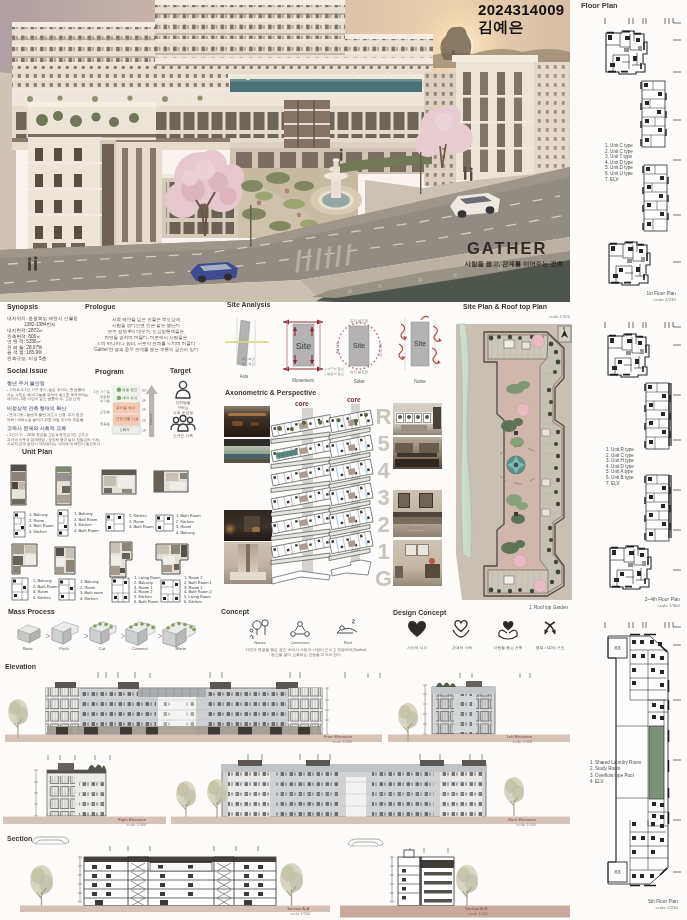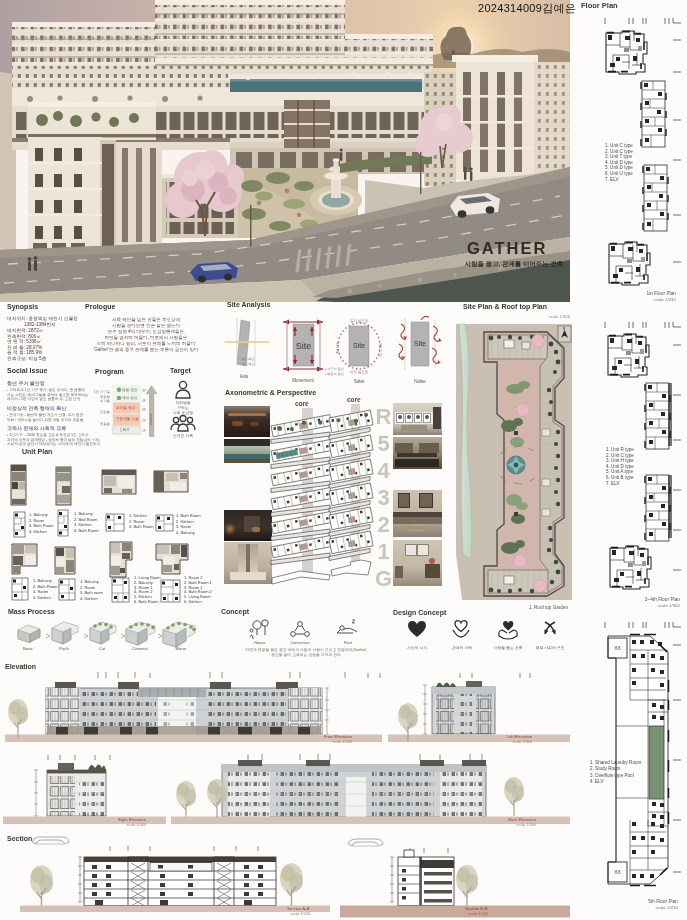--- a/index.html
+++ b/index.html
@@ -363,21 +363,21 @@
 <rect x="250" y="205" width="1.5" height="42" fill="#57514a"></rect>
 <rect x="420" y="152" width="1.4" height="42" fill="#57514a"></rect>
 
 <rect x="0" y="0" width="570" height="302" fill="#dfba9e" opacity="0.11"></rect>
 </svg>
 
 <div class="abs" style="left:467px;top:239px;width:120px;font-size:16.5px;font-weight:600;letter-spacing:2px;color:#332c26;">GATHER</div>
 
 <div class="abs" style="left:450px;top:260px;width:128px;text-align:center;font-size:6.4px;font-weight:bold;color:#2e2a26;">사람을 품고, 관계를 이어주는 건축</div>
 
-<div class="abs" style="left:478px;top:1px;width:100px;font-size:11px;font-weight:normal;color:#111;letter-spacing:0.3px;">2024314009김예은</div>
+<div class="abs" style="left:478px;top:1px;width:100px;font-size:15px;font-weight:bold;color:#111;letter-spacing:0.3px;">2024314009김예은</div>
 
 <svg class="abs" id="rightcol" style="left:570px;top:0;" width="117" height="920" viewBox="0 0 117 920">
 <defs>
 <g id="cluster" stroke="#222" stroke-width="1.05" fill="none">
  <path d="M2,4 h16 v-2 h12 v3 h10 v8 h3 v12 h-4 v10 h2 v8 h-9 v2 h-17 v-2 h-13 z" fill="#fdfdfd"></path>
  <path d="M2,16 h14 M16,4 v14 M16,18 h10 M26,5 v16 M26,21 h12 M30,2 v10 M9,26 h16 M9,26 v16 M25,26 v14 M18,33 h8 M33,24 v12 M28,36 h10" stroke-width="0.6"></path>
  <g stroke="#1c1c1c" stroke-width="1.6">
   <path d="M3,3.6 h7 M19,2.6 h7 M31,4.6 h6 M40,13 v8 M37,34 v6 M4,42.6 h8 M17,42.6 h7"></path>
  </g>
  <g fill="#262626" stroke="none">

